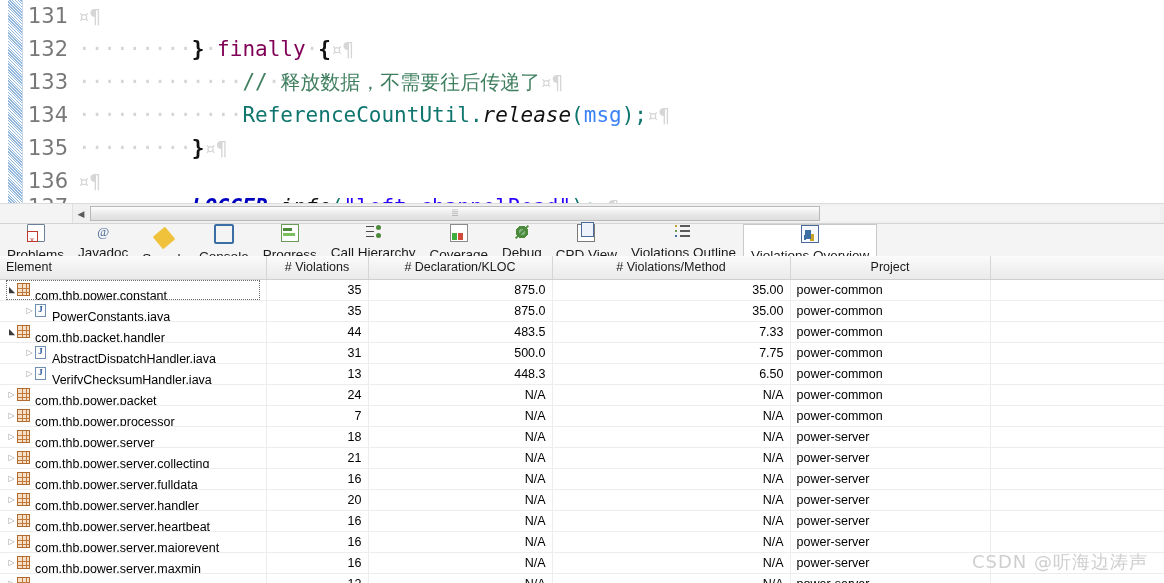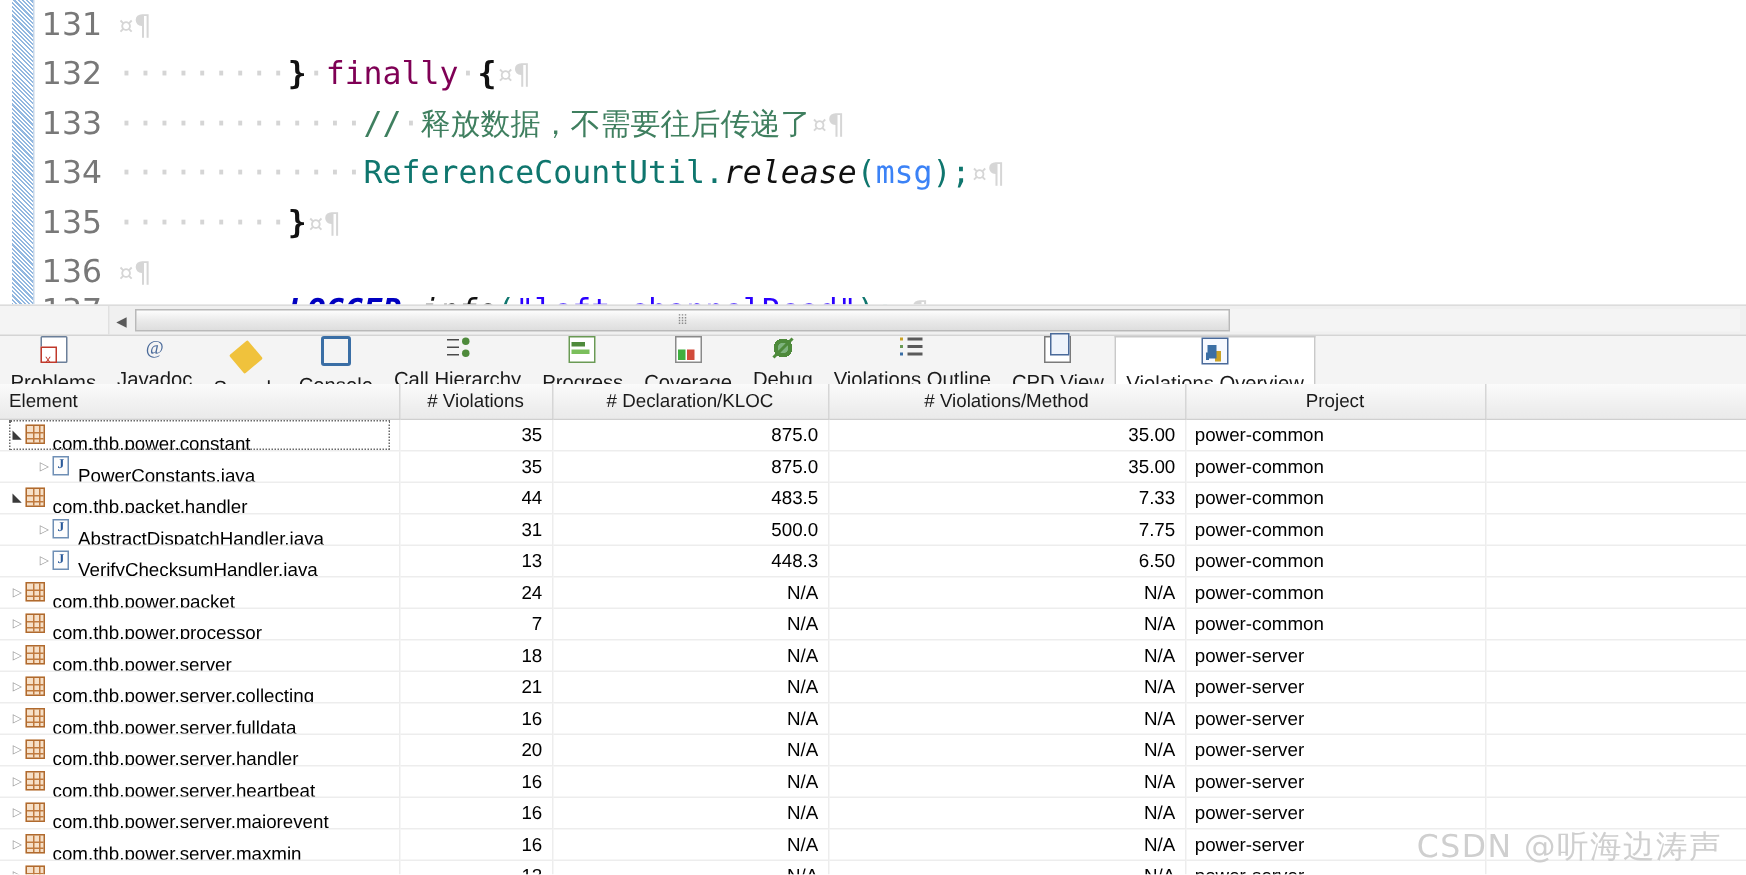--- a/index.html
+++ b/index.html
@@ -135,21 +135,21 @@
   .java-ico{
     width:11px;height:13px;flex:none;margin-right:6px;position:relative;
     background:#fdfdfd;border:1px solid #6f8fb5;box-sizing:border-box;
   }
   .java-ico:after{content:"J";position:absolute;left:0;right:0;top:-1px;font-size:9px;color:#2a5a9a;text-align:center;font-family:"Liberation Serif",serif;font-weight:bold;}
   .elname{line-height:20px;margin-top:12px;}
   .focusbox{outline:1px dotted #6a6a6a;outline-offset:-1px;}
 
   .watermark{
     position:absolute;right:16px;top:550px;
-    font-size:21px;color:#cfcfcf;letter-spacing:1px;
+    font-size:18px;color:#cfcfcf;letter-spacing:1px;
     font-family:"DejaVu Sans","Liberation Sans",sans-serif;pointer-events:none;
   }
 </style>
 </head>
 <body>
 
 <div class="app">
 
   <div class="editor">
     <div class="editor-ann"></div>
@@ -186,42 +186,42 @@
         </div>
         <div class="tab">
           <span class="ic ic-search"></span>
           <span>Search</span>
         </div>
         <div class="tab">
           <span class="ic ic-console"></span>
           <span>Console</span>
         </div>
         <div class="tab">
+          <span class="ic ic-progress"></span>
+          <span>Progress</span>
+        </div>
+        <div class="tab">
           <span class="ic ic-callh"></span>
           <span>Call Hierarchy</span>
         </div>
         <div class="tab">
-          <span class="ic ic-progress"></span>
-          <span>Progress</span>
-        </div>
-        <div class="tab">
           <span class="ic ic-cov"></span>
           <span>Coverage</span>
         </div>
         <div class="tab">
           <span class="ic ic-debug"></span>
           <span>Debug</span>
         </div>
         <div class="tab">
+          <span class="ic ic-cpd"></span>
+          <span>CPD View</span>
+        </div>
+        <div class="tab">
           <span class="ic ic-vout"></span>
           <span>Violations Outline</span>
-        </div>
-        <div class="tab">
-          <span class="ic ic-cpd"></span>
-          <span>CPD View</span>
         </div>
         <div class="tab active">
           <span class="ic ic-vovr"></span>
           <span>Violations Overview</span>
         </div>
       </div>
   </div>
 
   <div class="tablewrap">
     <table class="vt">

